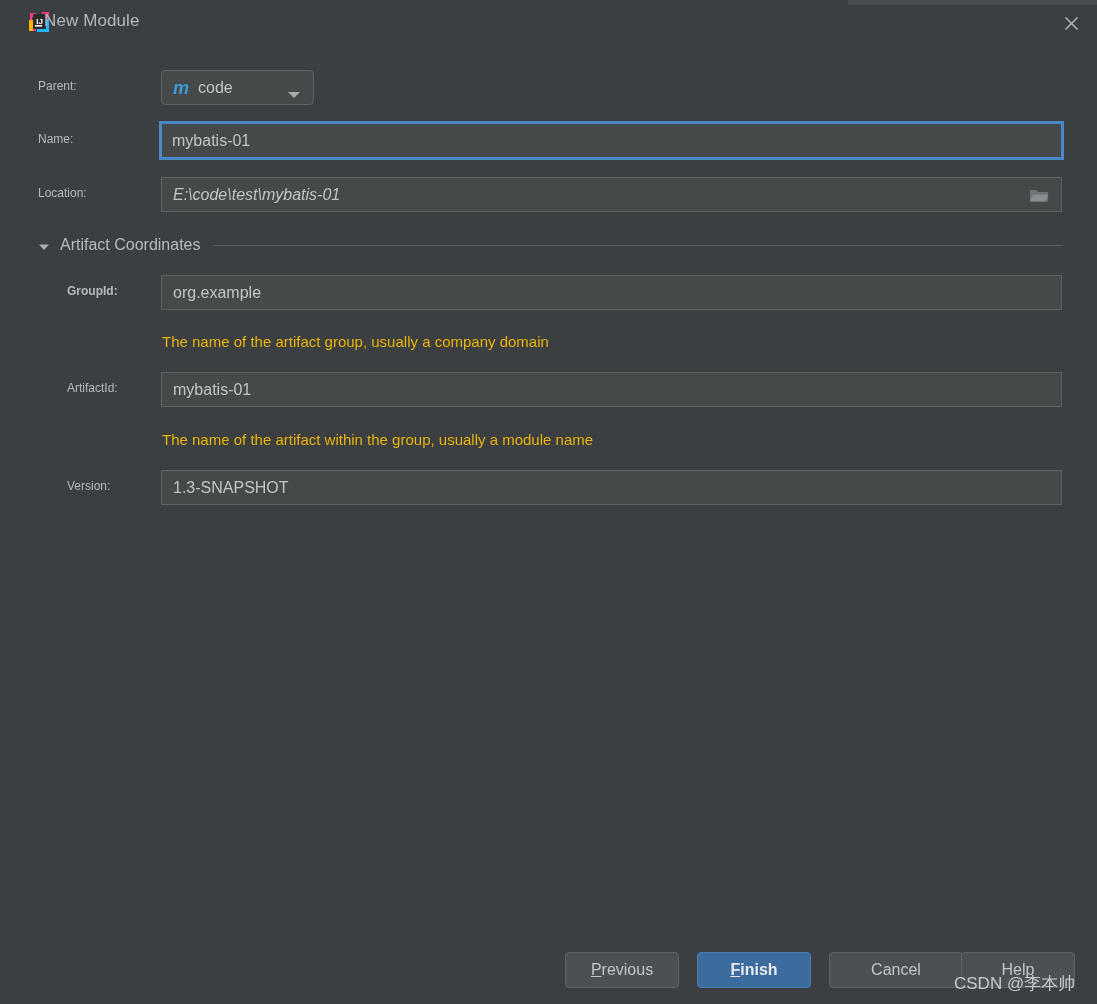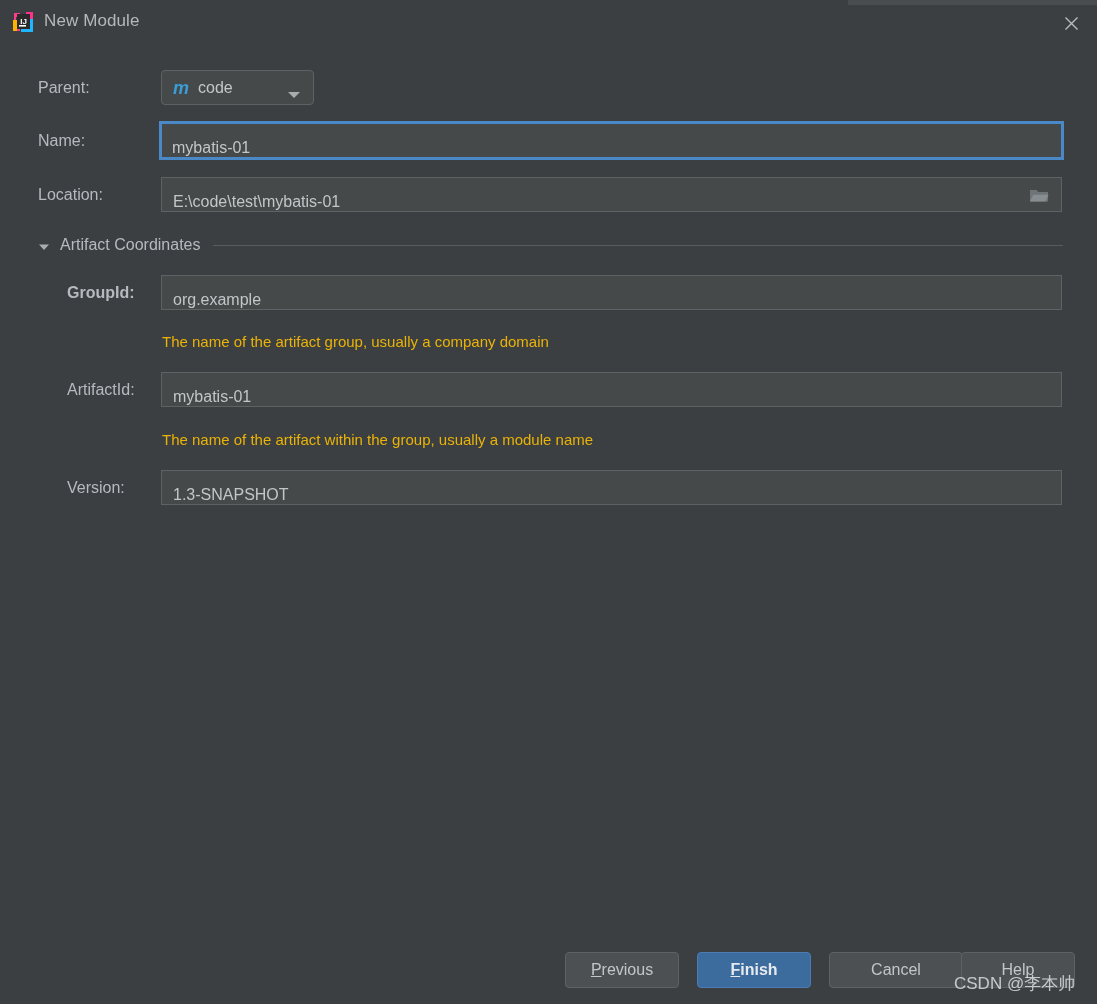--- a/index.html
+++ b/index.html
@@ -37,21 +37,21 @@
   
   .titlebar {
     position: absolute;
     top: 0;
     left: 0;
     width: 1097px;
     height: 45px;
   }
   .title-icon {
     position: absolute;
-    left: 12px;
+    left: 28px;
     top: 11px;
     width: 22px;
     height: 22px;
   }
   .title-text {
     position: absolute;
     left: 44px;
     top: 11px;
     font-size: 17px;
     color: #b4b8bb;
@@ -67,21 +67,21 @@
     display: flex;
     align-items: center;
     justify-content: center;
     cursor: pointer;
   }
   .close-btn svg { display: block; }
 
   
   .row-label {
     position: absolute;
-    font-size: 16px;
+    font-size: 12px;
     color: #b6bac0;
     white-space: nowrap;
   }
 
   
   .combo {
     position: absolute;
     left: 161px;
     top: 70px;
     width: 153px;
@@ -113,21 +113,21 @@
     top: 14px;
   }
 
   
   .field {
     position: absolute;
     background: #45494a;
     border: 1px solid #5e6264;
     box-sizing: border-box;
     display: flex;
-    align-items: flex-end;
+    align-items: center;
     cursor: text;
   }
   .field .val {
     margin-left: 11px;
     font-size: 16px;
     color: #c2c6c9;
     white-space: nowrap;
     overflow: hidden;
   }
   .field.focused {
@@ -261,21 +261,21 @@
   </div>
 
   <span class="row-label" style="left:38px; top:132px;">Name:</span>
 
   <div class="field focused" style="left:160px; top:122px; width:903px; height:37px;">
     <span class="val">mybatis-01</span>
   </div>
 
   <span class="row-label" style="left:38px; top:186px;">Location:</span>
 
-  <div class="field" style="left:161px; top:177px; width:901px; height:35px;">
+  <div class="field" style="left:161px; top:177px; width:901px; height:35px;font-style:italic;">
     <span class="val">E:\code\test\mybatis-01</span>
     <span class="browse">
       <svg width="20" height="17" viewBox="0 0 20 17">
         <path d="M1 3.5 H7.5 L9.3 5.6 H19 V15 H1 Z" fill="#6e7477"></path>
         <path d="M1 15 L4.2 8.2 H19.5 L16.4 15 Z" fill="#878d90"></path>
       </svg>
     </span>
   </div>
 
   <div class="section-head">

